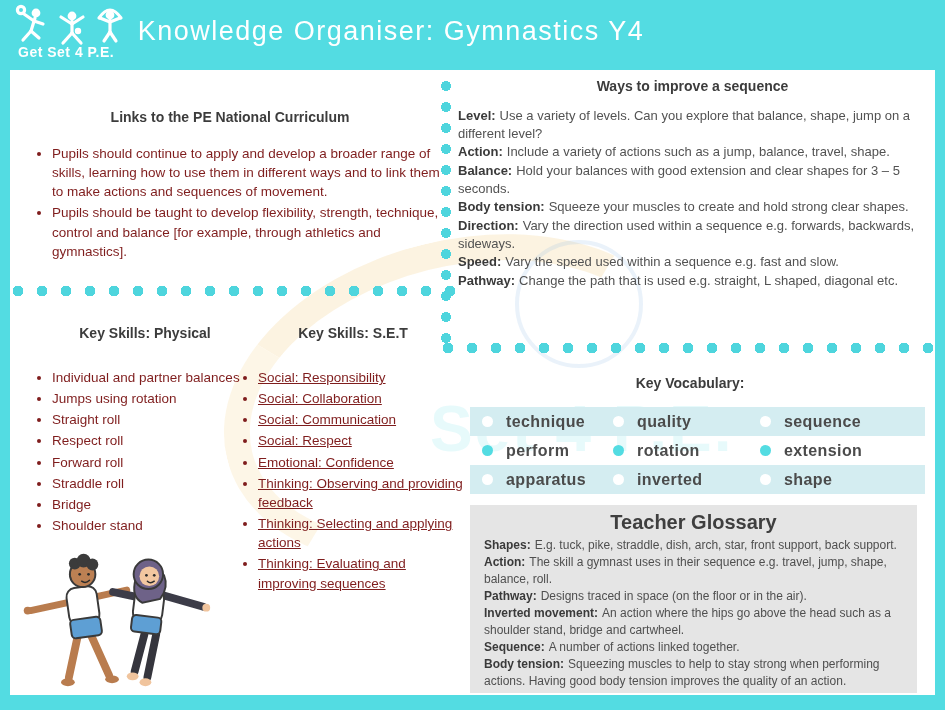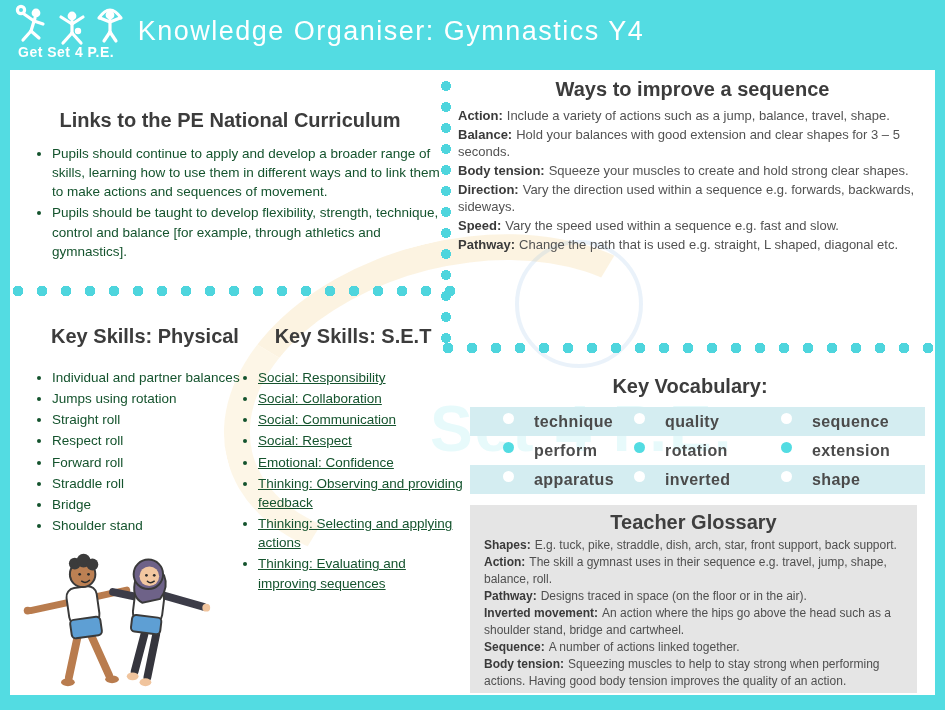--- a/index.html
+++ b/index.html
@@ -29,42 +29,42 @@
   .dots-h{position:absolute;height:12px;background-repeat:repeat-x;
         background-image:radial-gradient(circle 5.5px at 6px 6px,#4ed5dd 99%,transparent 100%);
         background-size:24px 12px;}
   .dots-v{position:absolute;width:12px;background-repeat:repeat-y;
         background-image:radial-gradient(circle 5px at 6px 10px,#4ed5dd 99%,transparent 100%);
         background-size:12px 21px;}
   .divider-left{left:2px;top:215px;width:448px;}
   .divider-right{left:432px;top:272px;width:492px;}
   .divider-vert{left:430px;top:6px;height:278px;}
   
-  .sec-title{position:absolute;font-size:20px;font-weight:700;color:#3c3c3c;text-align:center;}
+  .sec-title{position:absolute;font-size:14px;font-weight:700;color:#3c3c3c;text-align:center;}
   .curriculum-title{left:20px;top:39px;width:400px;}
-  .bullet-list{position:absolute;margin:0;padding:0 0 0 16px;color:#14532d;
+  .bullet-list{position:absolute;margin:0;padding:0 0 0 16px;color:#7f1d1d;
         font-size:13.5px;line-height:1.42;}
   .bullet-list li{margin-bottom:2px;}
   .curriculum-list{left:26px;top:74px;width:402px;}
   .ks-phys-title{left:30px;top:255px;width:210px;}
   .ks-set-title{left:248px;top:255px;width:190px;}
   .ks-phys-list{left:26px;top:298px;width:200px;}
   .ks-set-list{left:232px;top:298px;width:205px;text-decoration:underline;}
   .children{position:absolute;left:5px;top:468px;width:200px;height:157px;}
   
   .ways-title{left:440px;top:8px;width:485px;}
   .ways-list{position:absolute;left:448px;top:37px;width:478px;
         font-size:13px;line-height:1.36;color:#525252;}
   .ways-list p{margin:0 0 1px 0;}
   .blabel{font-weight:700;color:#3a3a3a;margin-right:4px;}
   .vocab-title{left:445px;top:305px;width:470px;}
   .vocab-rows{position:absolute;left:460px;top:337px;width:455px;}
   .vocab-row{display:grid;grid-template-columns:131px 147px 1fr;height:29px;align-items:center;}
   .vocab-row.band{background:#d4edf1;}
-  .vocab-cell{display:flex;gap:20px;padding-left:33px;}
+  .vocab-cell{display:flex;align-items:center;gap:13px;padding-left:12px;}
   .vdot{width:11px;height:11px;border-radius:50%;flex:0 0 auto;}
   .band .vdot{background:#ffffff;}
   .plain .vdot{background:#53dce2;}
   .vocab-word{font-size:16px;font-weight:700;color:#4b4b4b;letter-spacing:.4px;}
   
   .glossary{position:absolute;left:460px;top:435px;width:447px;height:188px;
         background:#e5e5e5;padding:0;}
   .glossary-title{position:relative;margin:6px 0 3px 0;text-align:center;
         font-size:20px;font-weight:700;color:#3f3f3f;}
   .glossary-body{padding:0 14px;font-size:12px;line-height:1.42;color:#4f4f4f;}
@@ -191,20 +191,21 @@
         <circle cx="134" cy="37" r="15" fill="#6e6288" stroke="#3a3a3a" stroke-width="2"></circle>
         <circle cx="135" cy="39" r="10" fill="#f2c7a0"></circle>
         <circle cx="132" cy="38" r="1.4" fill="#2b2b2b"></circle>
         <circle cx="140" cy="38" r="1.4" fill="#2b2b2b"></circle>
         <path d="M133,44 q3,3 7,0" stroke="#2b2b2b" stroke-width="1.5" fill="none" stroke-linecap="round"></path>
       </g>
     </svg>
 
     <div class="sec-title ways-title">Ways to improve a sequence</div>
     <div class="ways-list">
+      <p><span class="blabel">Level:</span><span>Use a variety of levels. Can you explore that balance, shape, jump on a different level?</span></p>
       <p><span class="blabel">Action:</span><span>Include a variety of actions such as a jump, balance, travel, shape.</span></p>
       <p><span class="blabel">Balance:</span><span>Hold your balances with good extension and clear shapes for 3 – 5 seconds.</span></p>
       <p><span class="blabel">Body tension:</span><span>Squeeze your muscles to create and hold strong clear shapes.</span></p>
       <p><span class="blabel">Direction:</span><span>Vary the direction used within a sequence e.g. forwards, backwards, sideways.</span></p>
       <p><span class="blabel">Speed:</span><span>Vary the speed used within a sequence e.g. fast and slow.</span></p>
       <p><span class="blabel">Pathway:</span><span>Change the path that is used e.g. straight, L shaped, diagonal etc.</span></p>
     </div>
 
     <div class="sec-title vocab-title">Key Vocabulary:</div>
     <div class="vocab-rows">

